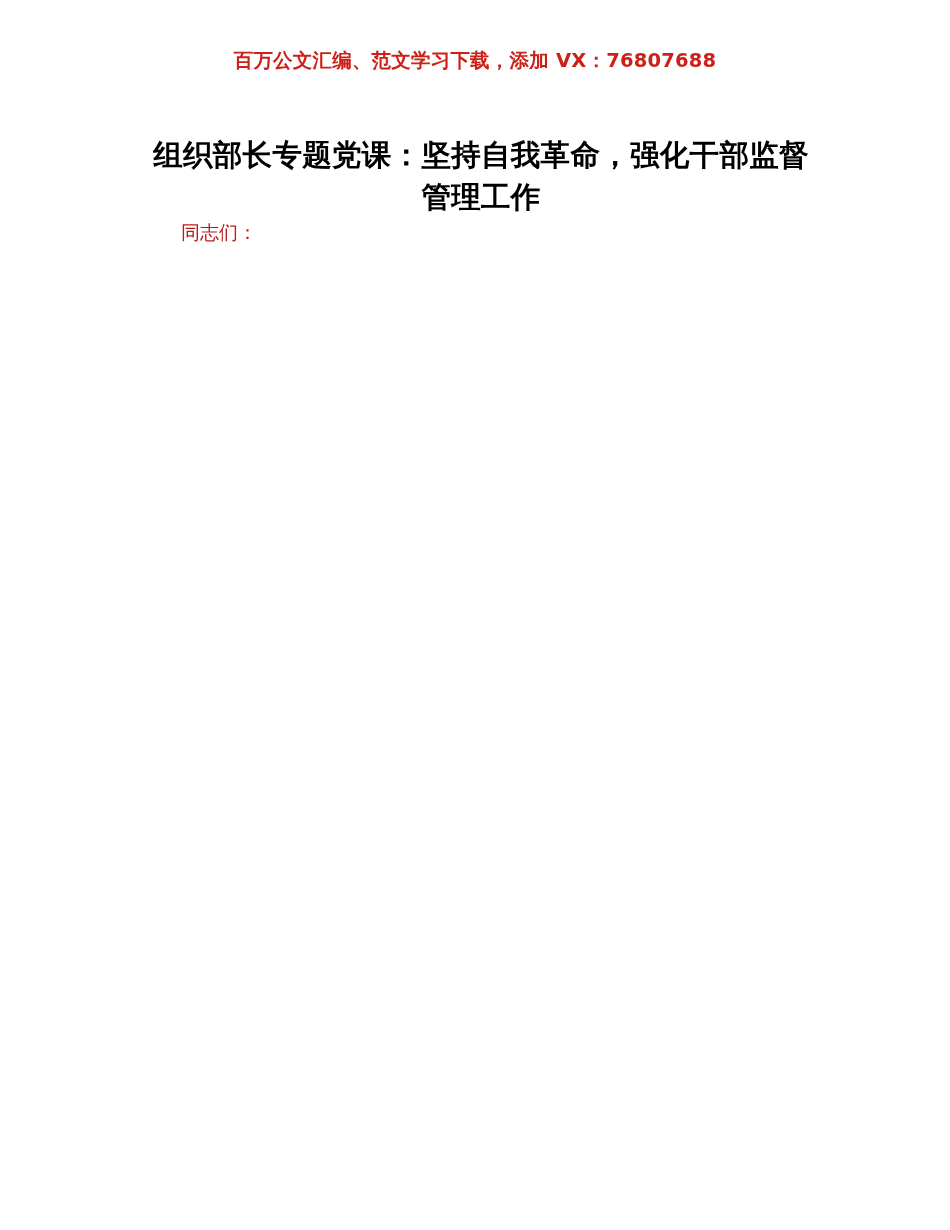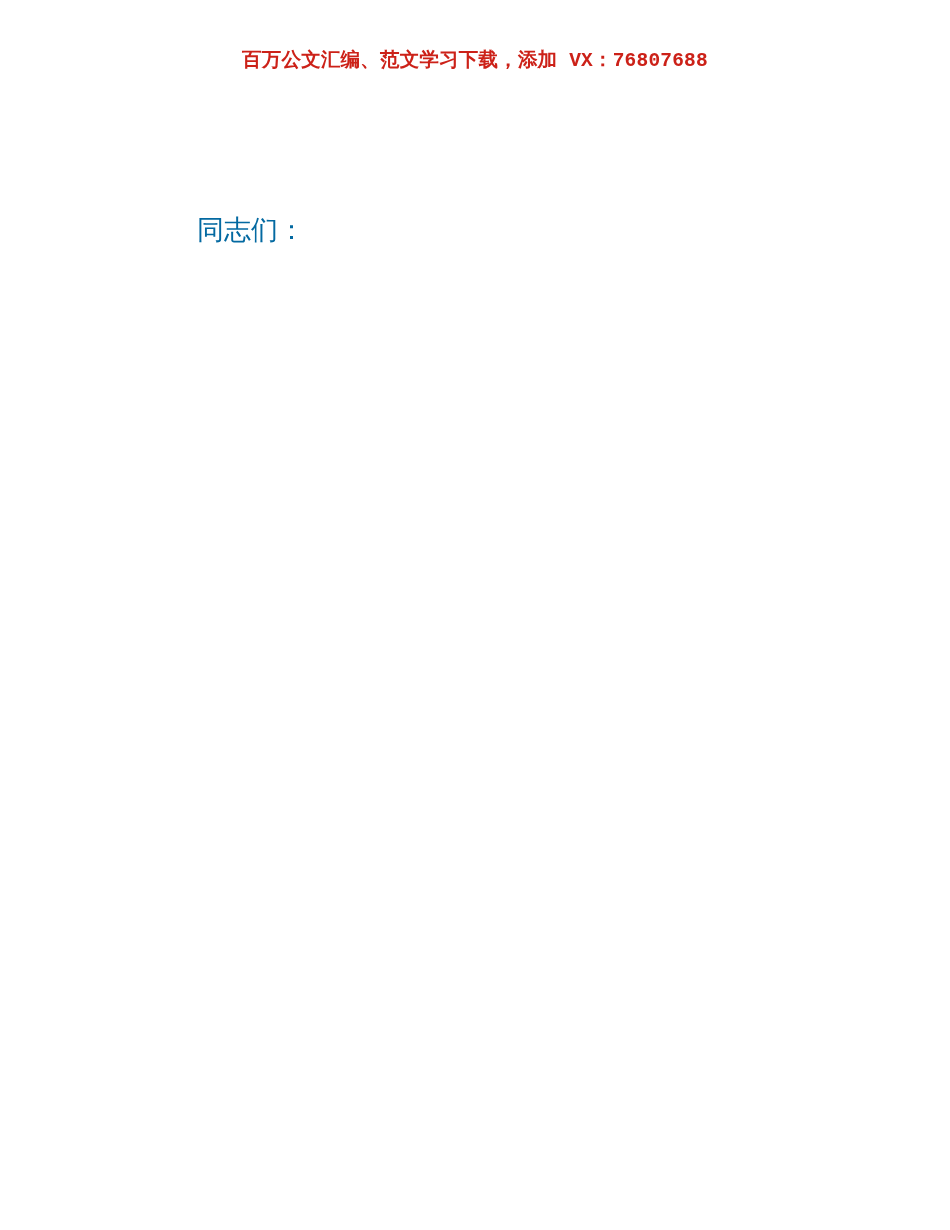--- a/index.html
+++ b/index.html
@@ -13,21 +13,20 @@
     font-family: "DejaVu Sans", "Liberation Sans", sans-serif;
     overflow: hidden;
     position: relative;
   }
   .page {
     width: 950px;
     height: 1230px;
     box-sizing: border-box;
     position: relative;
     background: #ffffff;
-    font-family: Liberation Mono, monospace;
   }
 
   
   .promo-header {
     position: absolute;
     top: 49px;
     left: 0;
     width: 950px;
     text-align: center;
     color: #cc2118;
@@ -54,23 +53,23 @@
 
   
   .body-block {
     position: absolute;
     top: 212px;
     left: 143px;
     width: 678px;
   }
   .para {
     margin: 0 16px 0 0;
-    font-size: 27px;
+    font-size: 19px;
     line-height: 41.6px;
-    color: #0369a1;
+    color: #b91c1c;
     text-align: justify;
     text-justify: inter-ideograph;
     text-indent: 2em;
     letter-spacing: 0px;
     word-break: break-all;
   }
   .para + .para {
     margin-top: 14px;
   }
   
@@ -78,20 +77,21 @@
     margin-bottom: 0;
   }
 </style>
 </head>
 <body>
 
 <div class="page">
 
   <div class="promo-header">百万公文汇编、范文学习下载，添加 VX：76807688</div>
 
+  <h1 class="doc-title">组织部长专题党课：坚持自我革命，强化干部监督管理工作</h1>
 
   <div class="body-block">
 
     <p class="para salutation">同志们：</p>
 
 
 
   </div>
 
 </div>

